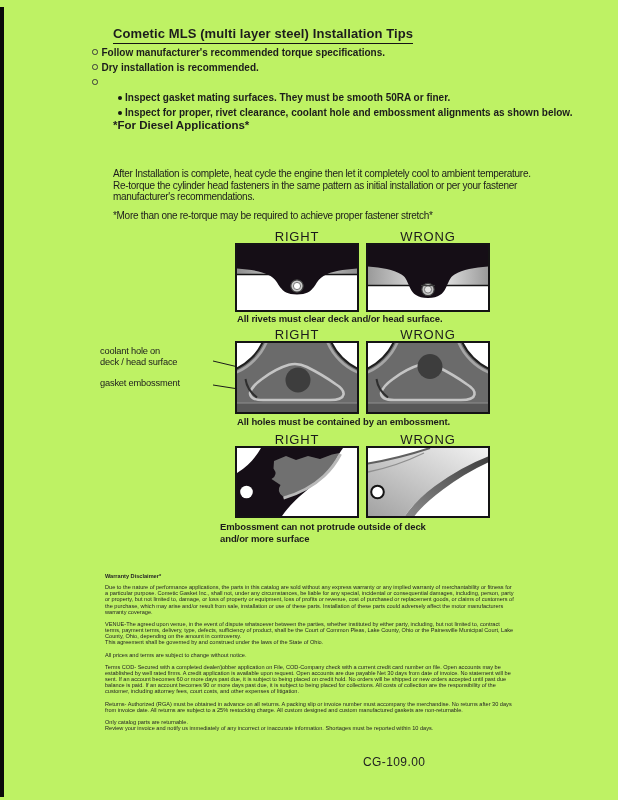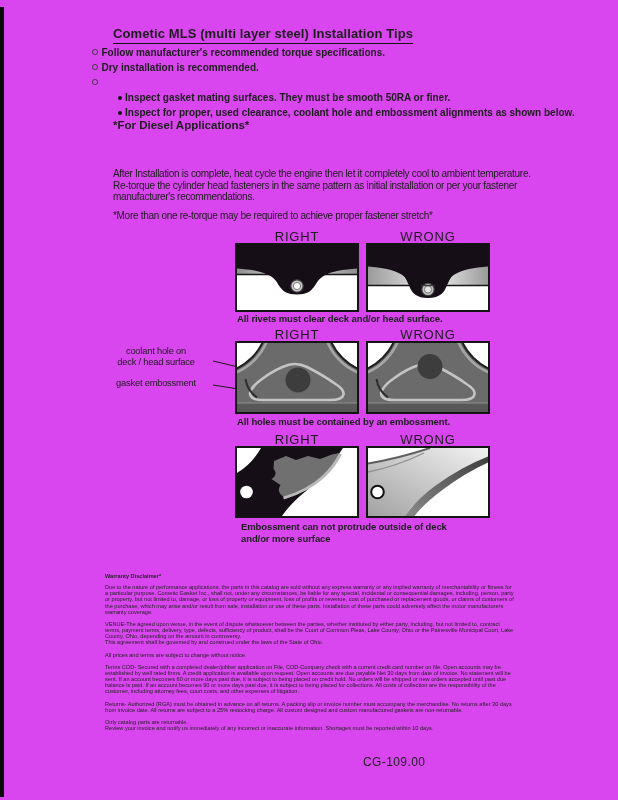--- a/index.html
+++ b/index.html
@@ -1,52 +1,52 @@
 <!DOCTYPE html>
 <html><head>
 <meta charset="utf-8">
 <style>
   html,body{margin:0;padding:0;background:#e8e8e8;}
-  .page{position:relative;width:618px;height:800px;background:#d946ef;
+  .page{position:relative;width:618px;height:800px;background:#bef264;
         font-family:"Liberation Sans",sans-serif;color:#1c1c1c;overflow:hidden;}
   .abs{position:absolute;}
   .edge{position:absolute;left:0;top:7px;width:4px;height:790px;background:#0a0a0a;}
   .title{left:113px;top:26px;font-size:13px;font-weight:bold;
          border-bottom:1.6px solid #141414;padding-bottom:2px;letter-spacing:.1px;}
   .blt{font-size:10px;line-height:12px;white-space:nowrap;font-weight:bold;}
   .dot-open{display:inline-block;width:3.5px;height:3.5px;border:1px solid #3a3a3a;
             border-radius:50%;margin-right:4px;vertical-align:1.5px;}
   .dot-full{display:inline-block;width:4px;height:4px;background:#141414;
             border-radius:50%;margin-right:3px;vertical-align:1.5px;}
   .dheading{left:113px;top:119px;font-size:11.5px;font-weight:bold;}
   .para{left:113px;font-size:10px;line-height:11.6px;letter-spacing:-0.3px;}
   .dlabel{font-size:13px;letter-spacing:.8px;color:#1b1b1b;text-align:center;width:124px;}
   .dbox{position:absolute;width:124px;box-sizing:border-box;border:2px solid #141414;
         background:#fff;line-height:0;}
   .caption{font-size:9.5px;font-weight:bold;letter-spacing:-0.1px;line-height:11.5px;}
-  .sidelabel{font-size:9.3px;line-height:11px;text-align:center;width:112px;letter-spacing:-0.2px;}
+  .sidelabel{font-size:9.3px;line-height:11px;text-align:left;width:112px;letter-spacing:-0.2px;}
   .legal{left:105px;top:573px;width:410px;font-size:5.6px;line-height:6.15px;color:#242424;}
   .legal p{margin:0 0 6px 0;}
   .legal p.m0{margin-bottom:0;}
   .legal .lh{font-weight:bold;margin-bottom:5px;}
   .footer{left:363px;top:755px;font-size:12px;letter-spacing:.4px;color:#222;}
 </style>
 </head>
 <body>
 
 <div class="page">
   <div class="edge"></div>
 
   <div class="abs title">Cometic MLS (multi layer steel) Installation Tips</div>
 
   <div class="abs blt" style="left:92px;top:47px;"><span class="dot-open"></span><span>Follow manufacturer's recommended torque specifications.</span></div>
   <div class="abs blt" style="left:92px;top:62px;"><span class="dot-open"></span><span>Dry installation is recommended.</span></div>
   <div class="abs blt" style="left:92px;top:77px;"><span class="dot-open"></span></div>
   <div class="abs blt" style="left:118px;top:92px;"><span class="dot-full"></span><span>Inspect gasket mating surfaces.  They must be smooth 50RA or finer.</span></div>
-  <div class="abs blt" style="left:118px;top:107px;"><span class="dot-full"></span><span>Inspect for proper, used clearance, coolant hole and embossment alignments as shown below.</span></div>
+  <div class="abs blt" style="left:118px;top:107px;"><span class="dot-full"></span><span>Inspect for proper, rivet clearance, coolant hole and embossment alignments as shown below.</span></div>
 
   <div class="abs dheading">*For Diesel Applications*</div>
   <div class="abs para" style="top:168px;width:430px;">After Installation is complete, heat cycle the engine then let it completely cool to ambient temperature. Re-torque the cylinder head fasteners in the same pattern as initial installation or per your fastener manufacturer's recommendations.</div>
   <div class="abs para" style="top:210px;width:440px;">*More than one re-torque may be required to achieve proper fastener stretch*</div>
 
   <div class="abs dlabel" style="left:235px;top:229px;">RIGHT</div>
   <div class="abs dlabel" style="left:366px;top:229px;">WRONG</div>
 
   <div class="dbox" style="left:235px;top:243px;height:69px;">
     <svg viewBox="0 0 120 65" width="120" height="65">
@@ -152,21 +152,21 @@
         </linearGradient>
       </defs>
       <rect width="120" height="68" fill="#ffffff"></rect>
       <path d="M0,15.5 Q32,10 62,0 L120,0 L120,8.5 Q88,24 64,41 Q46,54 37,68 L0,68 Z" fill="url(#g3w)"></path>
       <path d="M37,68 Q48,52 67,38 Q93,19 120,8.5 L120,14.5 Q97,25 75,41.5 Q55,56.5 46.5,68 Z" fill="url(#g3e)"></path>
       <path d="M0,15.5 Q32,10 62,0" fill="none" stroke="#606060" stroke-width="2"></path>
       <path d="M0,24 Q28,18.5 56,5" fill="none" stroke="#8f8f8f" stroke-width="1.3"></path>
       <circle cx="9.5" cy="44" r="6.3" fill="#ffffff" stroke="#141414" stroke-width="2"></circle>
     </svg>
   </div>
-  <div class="abs caption" style="left:241px;top:521px;">
+  <div class="abs caption" style="left:220px;top:521px;">
     <div>Embossment can not protrude outside of deck</div>
     <div>and/or more surface</div>
   </div>
 
   <div class="abs legal">
     <div class="lh">Warranty Disclaimer*</div>
     <p>Due to the nature of performance applications, the parts in this catalog are sold without any express warranty or any implied warranty of merchantability or fitness for a particular purpose.  Cometic Gasket Inc., shall not, under any circumstances, be liable for any special, incidental or consequential damages, including, person, party or property, but not limited to, damage, or loss of property or equipment, loss of profits or revenue, cost of purchased or replacement goods, or claims of customers of the purchase, which may arise and/or result from sale, installation or use of these parts.  Installation of these parts could adversely affect the motor manufacturers warranty coverage.</p>
     <p class="m0">VENUE-The agreed upon venue, in the event of dispute whatsoever between the parties, whether instituted by either party, including, but not limited to, contract terms, payment terms, delivery, type, defects, sufficiency of product, shall be the Court of Common Pleas, Lake County, Ohio or the Painesville Municipal Court, Lake County, Ohio, depending on the amount in controversy.</p>
     <p>This agreement shall be governed by and construed under the laws of the State of Ohio.</p>
     <p>All prices and terms are subject to change without notice.</p>

